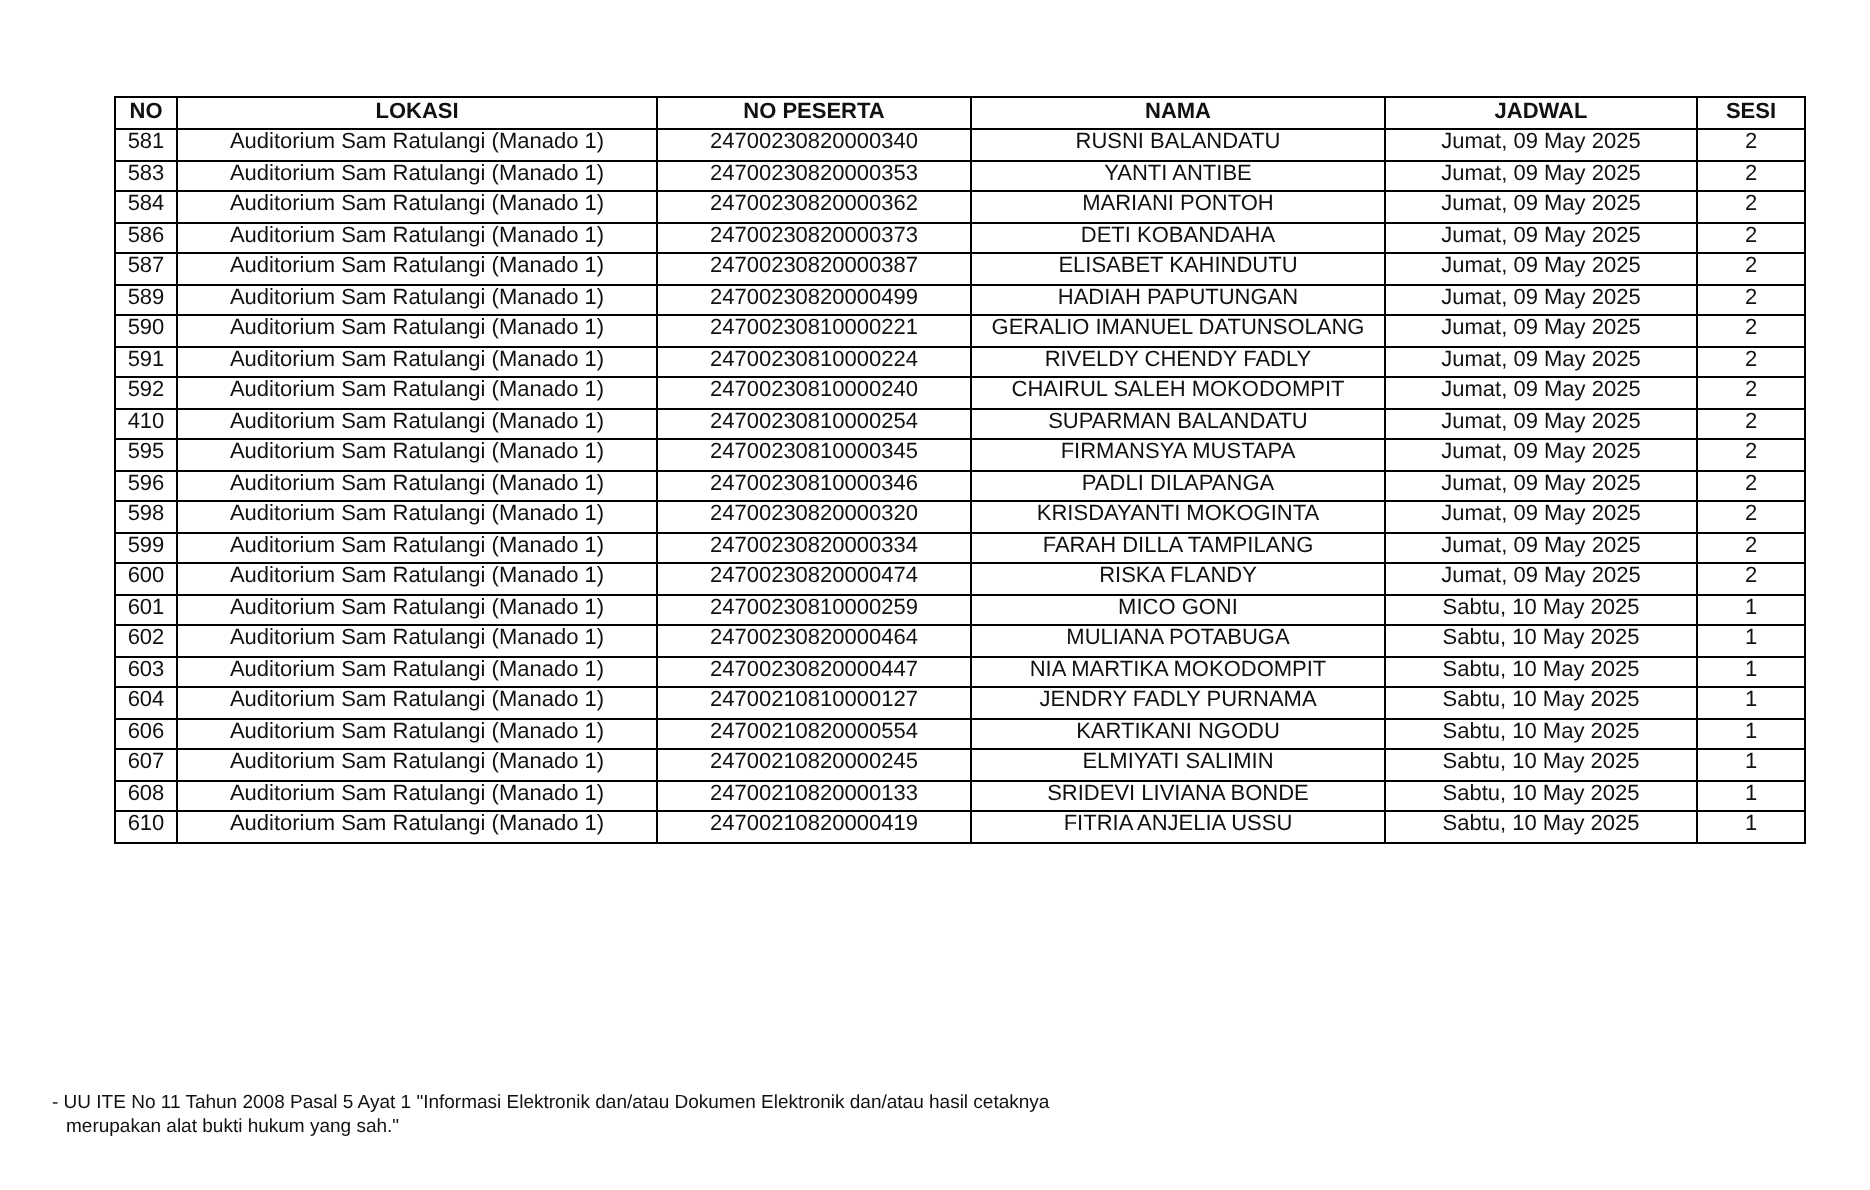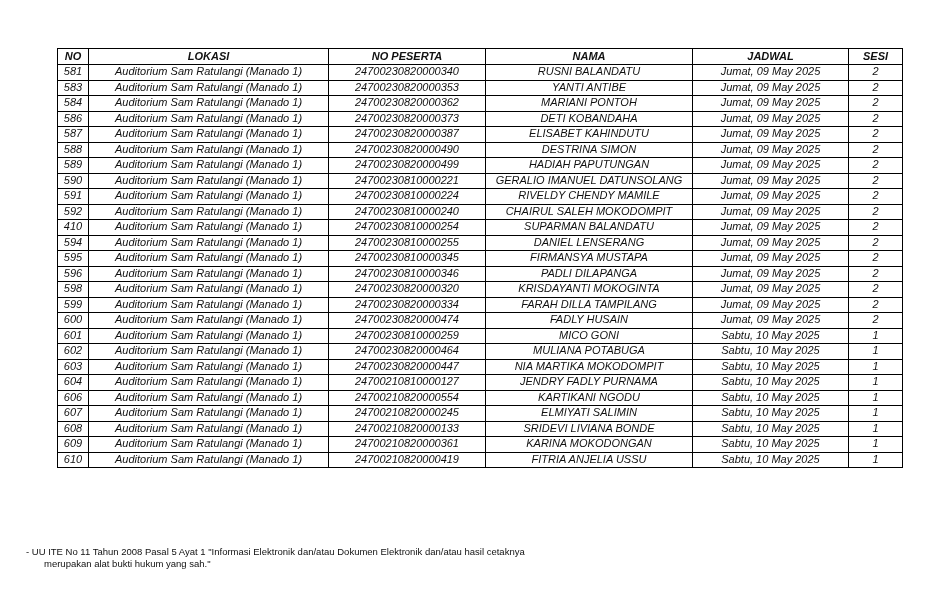--- a/index.html
+++ b/index.html
@@ -21,21 +21,20 @@
     position: absolute;
     left: 57px;
     top: 48px;
     width: 845px;
     border-collapse: collapse;
     table-layout: fixed;
     border: 1.5px solid #000;
     font-family: "Liberation Sans", sans-serif;
     font-size: 11px;
     color: #111;
-    font-style: italic;
   }
   table.schedule th, table.schedule td {
     border: 1px solid #000;
     padding: 0 2px;
     height: 14.5px;
     line-height: 1.05;
     text-align: center;
     vertical-align: middle;
     white-space: nowrap;
     overflow: hidden;
@@ -48,21 +47,21 @@
     position: absolute;
     left: 26px;
     top: 546px;
     width: 600px;
     font-family: Liberation Sans, sans-serif;
     font-size: 9.5px;
     line-height: 12.3px;
     color: #111;
   }
   .footer-notes .cont-line {
-    margin-left: 18px;
+    margin-left: 7px;
   }
   .footer-notes .justified {
     word-spacing: 2.5px;
     margin-top: 36px;
   }
 </style>
 </head>
 <body>
 
 <div class="page">
@@ -121,76 +120,60 @@
         </tr>
         <tr>
           <td>587</td>
           <td>Auditorium Sam Ratulangi (Manado 1)</td>
           <td>24700230820000387</td>
           <td>ELISABET KAHINDUTU</td>
           <td>Jumat, 09 May 2025</td>
           <td>2</td>
         </tr>
         <tr>
-          <td>588</td>
-          <td>Auditorium Sam Ratulangi (Manado 1)</td>
-          <td>24700230820000490</td>
-          <td>DESTRINA SIMON</td>
-          <td>Jumat, 09 May 2025</td>
-          <td>2</td>
-        </tr>
-        <tr>
           <td>589</td>
           <td>Auditorium Sam Ratulangi (Manado 1)</td>
           <td>24700230820000499</td>
           <td>HADIAH PAPUTUNGAN</td>
           <td>Jumat, 09 May 2025</td>
           <td>2</td>
         </tr>
         <tr>
           <td>590</td>
           <td>Auditorium Sam Ratulangi (Manado 1)</td>
           <td>24700230810000221</td>
           <td>GERALIO IMANUEL DATUNSOLANG</td>
           <td>Jumat, 09 May 2025</td>
           <td>2</td>
         </tr>
         <tr>
           <td>591</td>
           <td>Auditorium Sam Ratulangi (Manado 1)</td>
           <td>24700230810000224</td>
-          <td>RIVELDY CHENDY MAMILE</td>
+          <td>RIVELDY CHENDY FADLY</td>
           <td>Jumat, 09 May 2025</td>
           <td>2</td>
         </tr>
         <tr>
           <td>592</td>
           <td>Auditorium Sam Ratulangi (Manado 1)</td>
           <td>24700230810000240</td>
           <td>CHAIRUL SALEH MOKODOMPIT</td>
           <td>Jumat, 09 May 2025</td>
           <td>2</td>
         </tr>
         <tr>
           <td>410</td>
           <td>Auditorium Sam Ratulangi (Manado 1)</td>
           <td>24700230810000254</td>
           <td>SUPARMAN BALANDATU</td>
           <td>Jumat, 09 May 2025</td>
           <td>2</td>
         </tr>
         <tr>
-          <td>594</td>
-          <td>Auditorium Sam Ratulangi (Manado 1)</td>
-          <td>24700230810000255</td>
-          <td>DANIEL LENSERANG</td>
-          <td>Jumat, 09 May 2025</td>
-          <td>2</td>
-        </tr>
-        <tr>
           <td>595</td>
           <td>Auditorium Sam Ratulangi (Manado 1)</td>
           <td>24700230810000345</td>
           <td>FIRMANSYA MUSTAPA</td>
           <td>Jumat, 09 May 2025</td>
           <td>2</td>
         </tr>
         <tr>
           <td>596</td>
           <td>Auditorium Sam Ratulangi (Manado 1)</td>
@@ -212,21 +195,21 @@
           <td>Auditorium Sam Ratulangi (Manado 1)</td>
           <td>24700230820000334</td>
           <td>FARAH DILLA TAMPILANG</td>
           <td>Jumat, 09 May 2025</td>
           <td>2</td>
         </tr>
         <tr>
           <td>600</td>
           <td>Auditorium Sam Ratulangi (Manado 1)</td>
           <td>24700230820000474</td>
-          <td>FADLY HUSAIN</td>
+          <td>RISKA FLANDY</td>
           <td>Jumat, 09 May 2025</td>
           <td>2</td>
         </tr>
         <tr>
           <td>601</td>
           <td>Auditorium Sam Ratulangi (Manado 1)</td>
           <td>24700230810000259</td>
           <td>MICO GONI</td>
           <td>Sabtu, 10 May 2025</td>
           <td>1</td>
@@ -269,28 +252,20 @@
           <td>24700210820000245</td>
           <td>ELMIYATI SALIMIN</td>
           <td>Sabtu, 10 May 2025</td>
           <td>1</td>
         </tr>
         <tr>
           <td>608</td>
           <td>Auditorium Sam Ratulangi (Manado 1)</td>
           <td>24700210820000133</td>
           <td>SRIDEVI LIVIANA BONDE</td>
-          <td>Sabtu, 10 May 2025</td>
-          <td>1</td>
-        </tr>
-        <tr>
-          <td>609</td>
-          <td>Auditorium Sam Ratulangi (Manado 1)</td>
-          <td>24700210820000361</td>
-          <td>KARINA MOKODONGAN</td>
           <td>Sabtu, 10 May 2025</td>
           <td>1</td>
         </tr>
         <tr>
           <td>610</td>
           <td>Auditorium Sam Ratulangi (Manado 1)</td>
           <td>24700210820000419</td>
           <td>FITRIA ANJELIA USSU</td>
           <td>Sabtu, 10 May 2025</td>
           <td>1</td>

